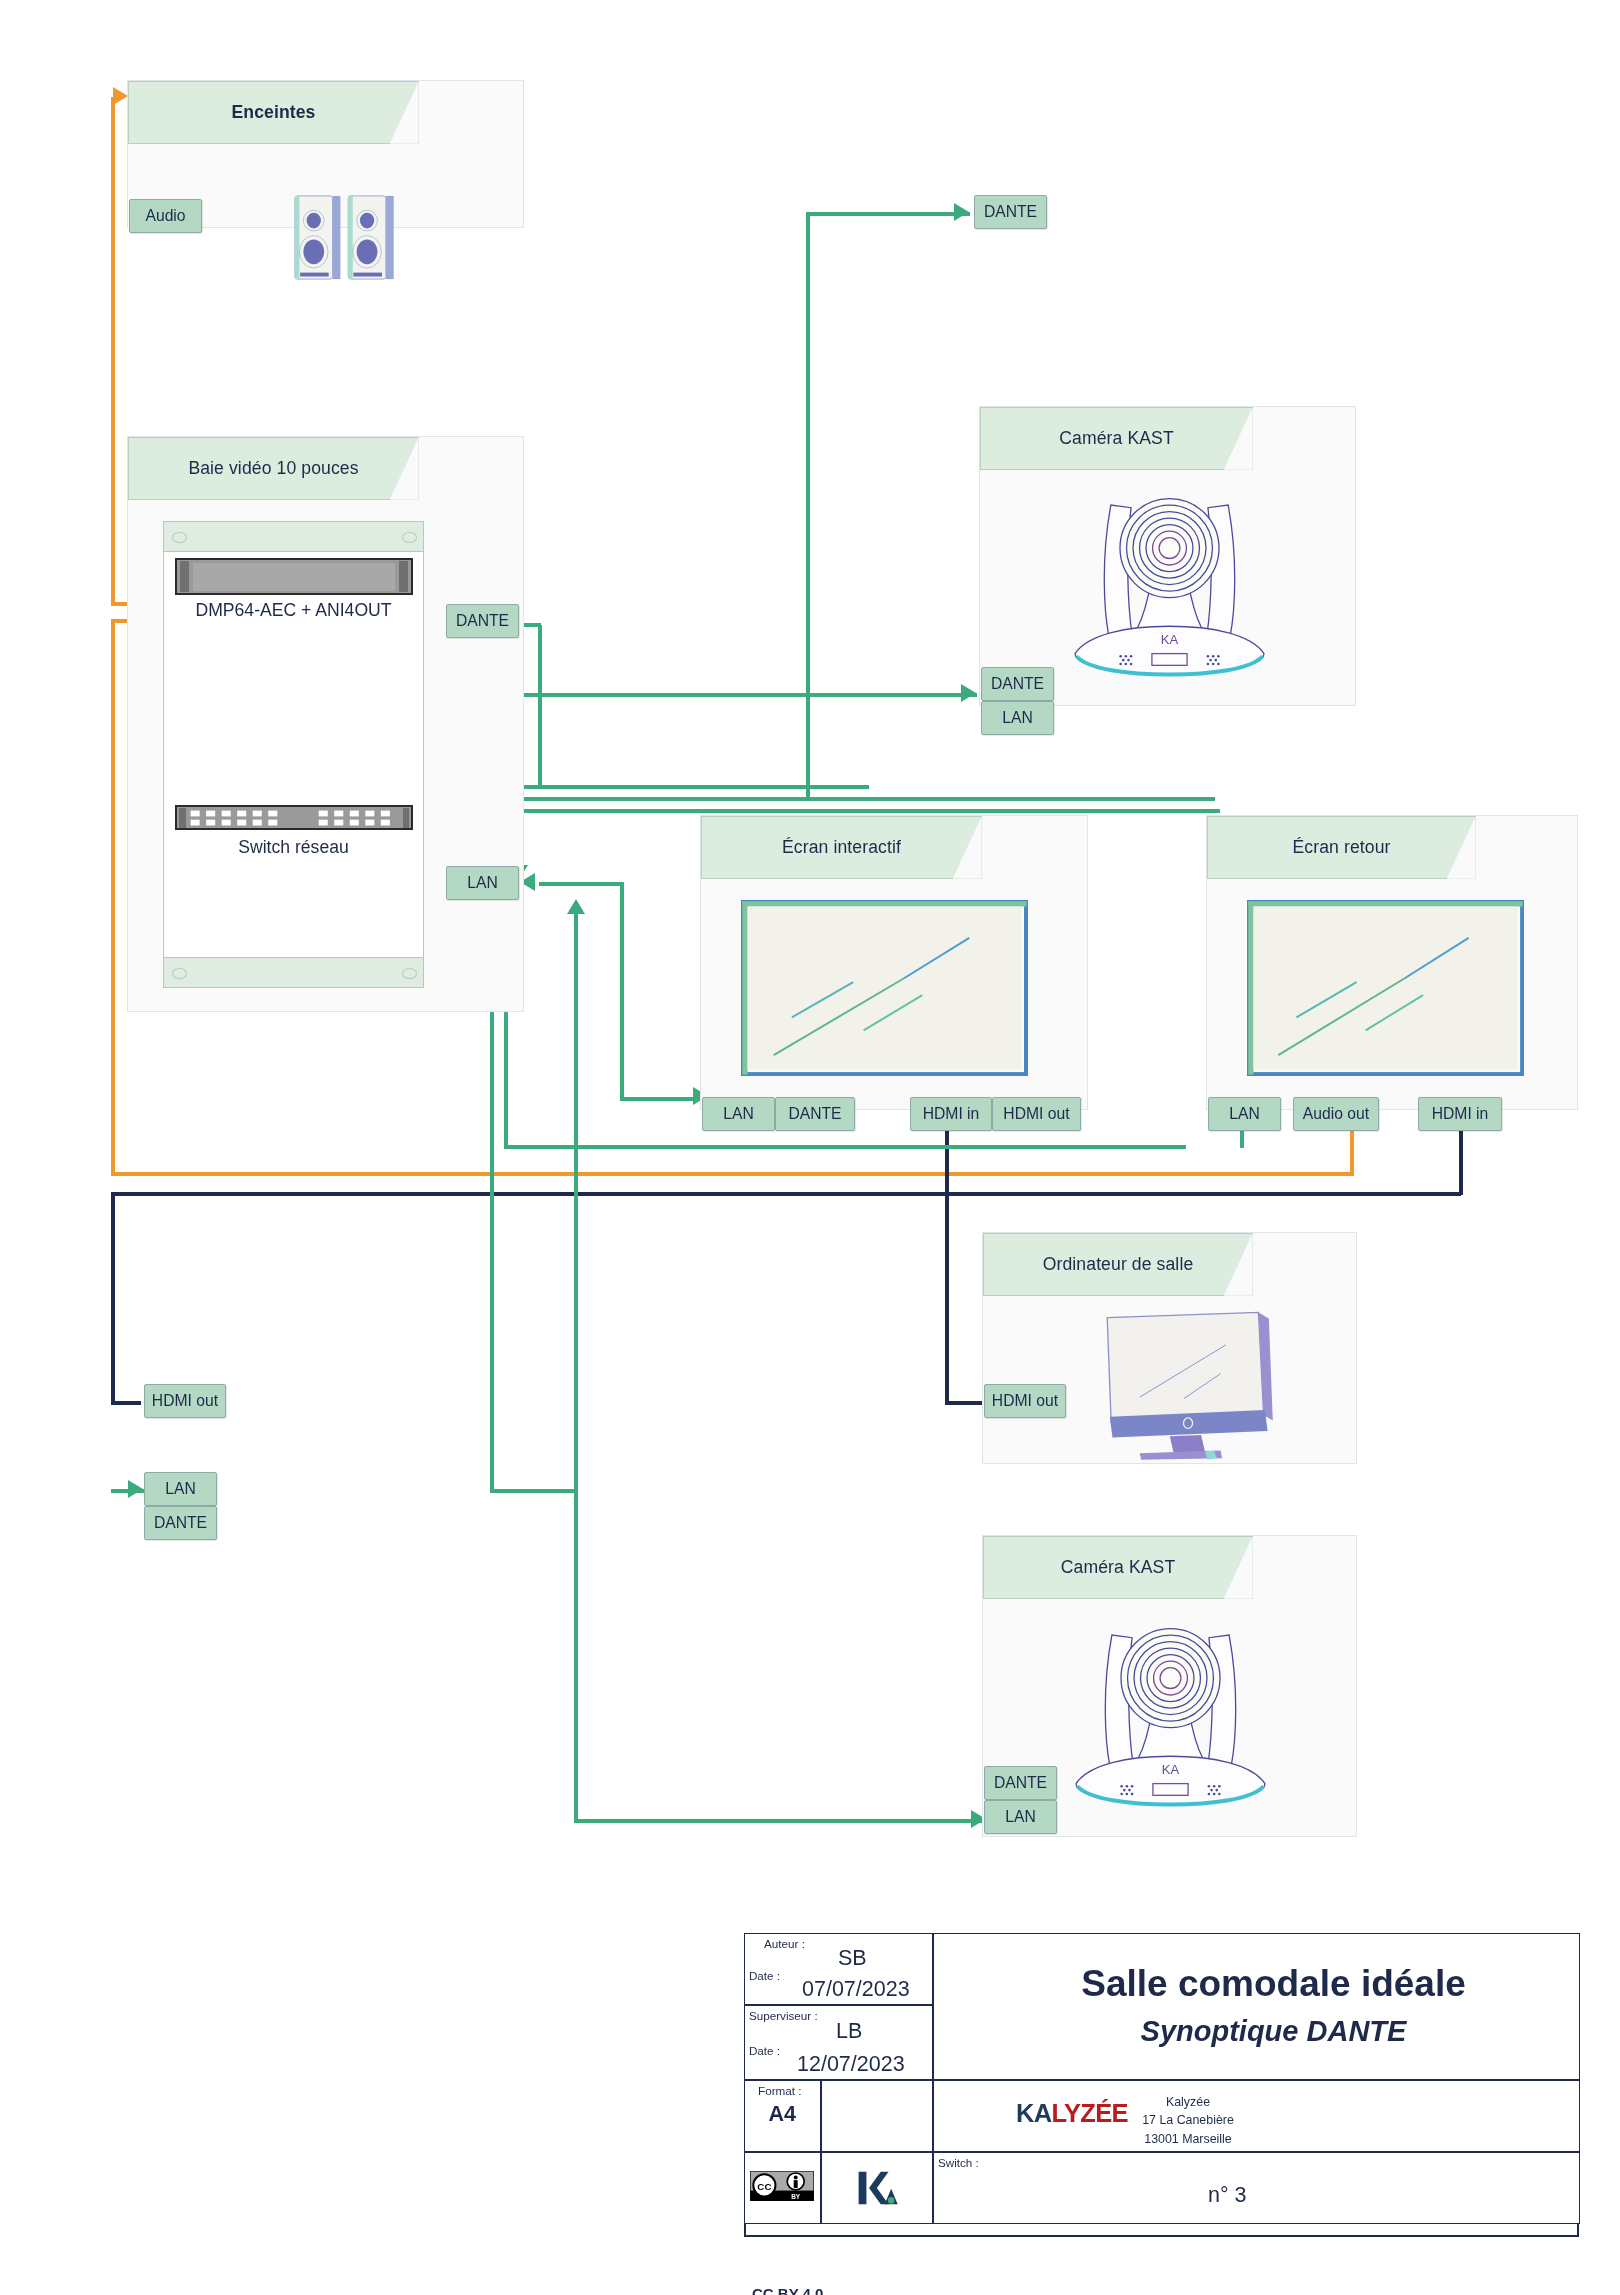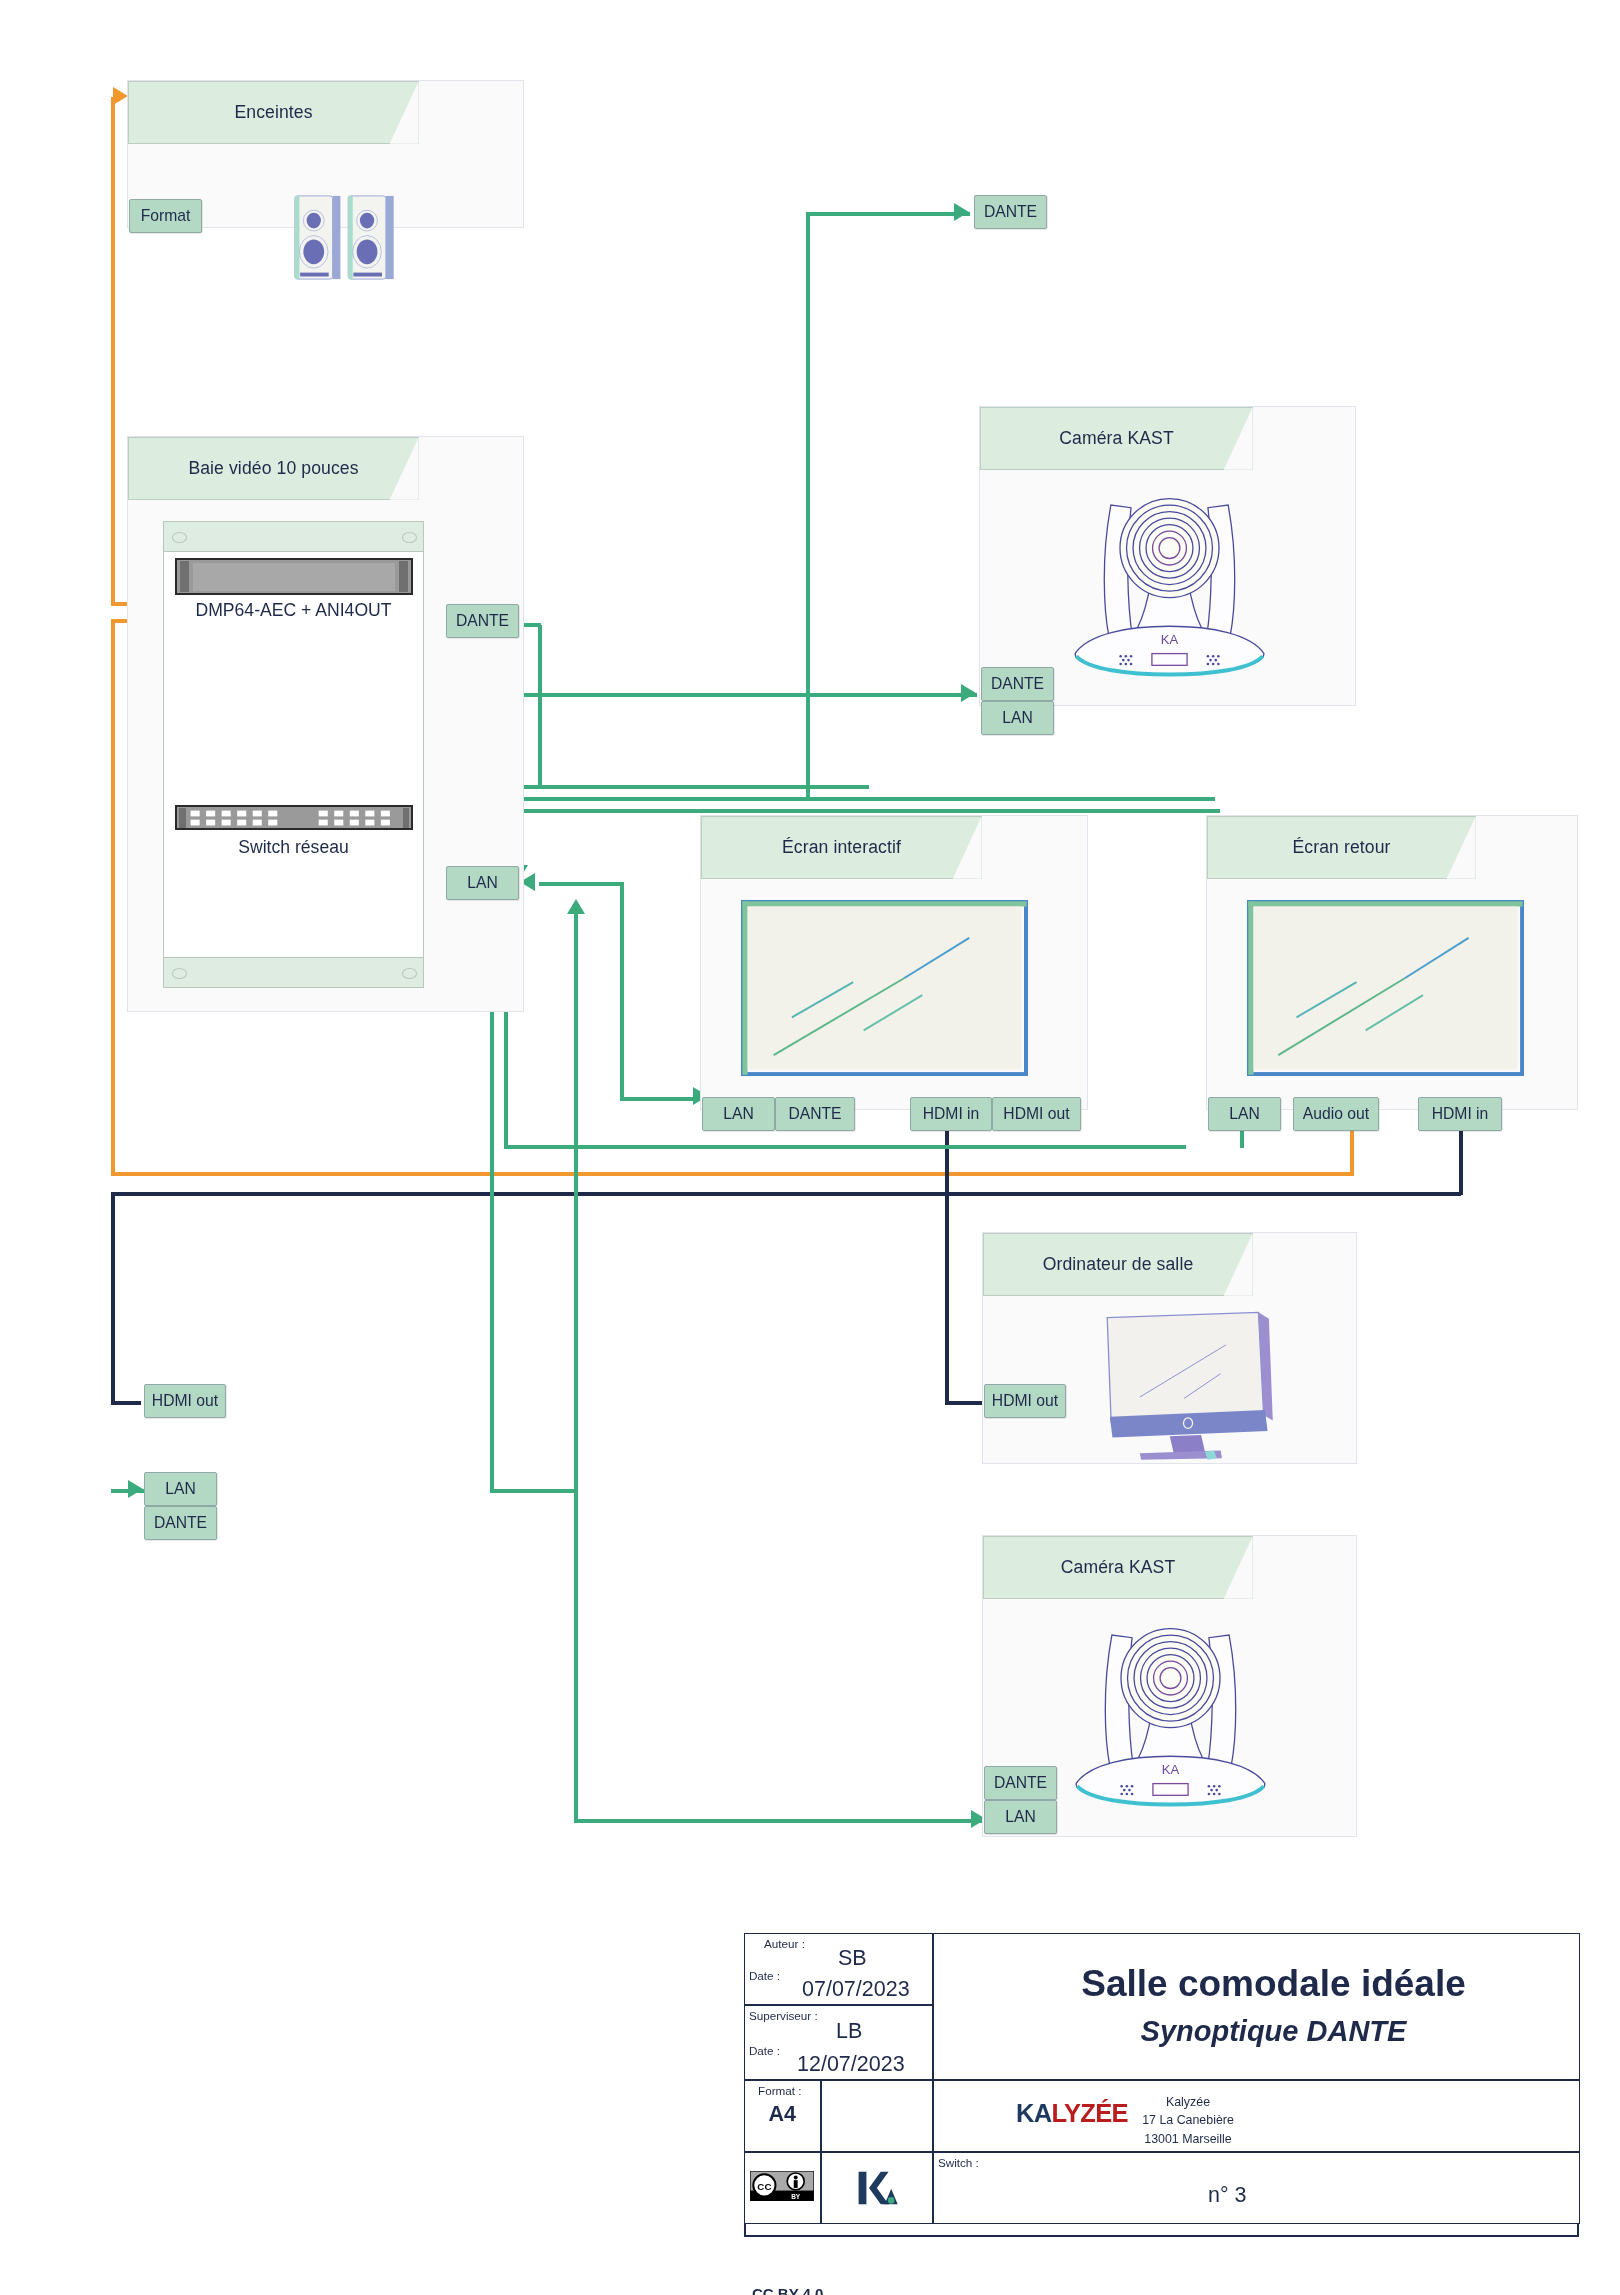--- a/index.html
+++ b/index.html
@@ -121,21 +121,21 @@
   <div class="w h g" style="left:574px;top:1819px;width:408px;"></div>
   <div class="arw arw-u ag-u" style="left:567px;top:899px;"></div>
   <div class="arw arw-r ag-r" style="left:971px;top:1810px;"></div>
 
   <div class="w v g" style="left:1240px;top:1097px;height:51px;"></div>
   <div class="arw arw-u ag-u" style="left:1232px;top:1083px;"></div>
 
   <div class="w h g" style="left:111px;top:1489px;width:33px;"></div>
   <div class="arw arw-r ag-r" style="left:128px;top:1480px;"></div>
 
-  <div class="card" style="left:127px;top:80px;width:397px;height:148px;">
+  <div class="card" style="left:127px;top:80px;width:397px;height:148px;font-weight:bold;">
     <div class="card-hdr" style="width:291px;">
       <span class="card-hdr-txt">Enceintes</span>
     </div>
     <svg class="spk" style="left:163px;top:111px;" width="117" height="91" viewBox="0 0 180 140">
       <rect x="6" y="6" width="58" height="128" rx="4" fill="#f3f3f0" stroke="#9aa8d6" stroke-width="1.5"></rect>
       <rect x="6" y="6" width="7" height="128" fill="#a8ddcb"></rect>
       <rect x="64" y="6" width="12" height="128" fill="#9aa8d6"></rect>
       <circle cx="35" cy="44" r="16" fill="none" stroke="#9aa8d6"></circle>
         <ellipse cx="35" cy="44" rx="11" ry="12" fill="#6a6fb5"></ellipse>
       <ellipse cx="35" cy="92" rx="22" ry="25" fill="none" stroke="#9aa8d6"></ellipse>
@@ -145,21 +145,21 @@
       <rect x="88" y="6" width="7" height="128" fill="#a8ddcb"></rect>
       <rect x="146" y="6" width="12" height="128" fill="#9aa8d6"></rect>
       <circle cx="117" cy="44" r="16" fill="none" stroke="#9aa8d6"></circle>
         <ellipse cx="117" cy="44" rx="11" ry="12" fill="#6a6fb5"></ellipse>
       <ellipse cx="117" cy="92" rx="22" ry="25" fill="none" stroke="#9aa8d6"></ellipse>
         <ellipse cx="117" cy="92" rx="16" ry="19" fill="#6a6fb5"></ellipse>
       <rect x="96" y="124" width="44" height="6" fill="#6a6fb5"></rect>
     </svg>
   </div>
   <div class="port" style="left:129px;top:199px;width:73px;">
-    <span>Format</span>
+    <span>Audio</span>
   </div>
 
   <div class="port" style="left:974px;top:195px;width:73px;">
     <span>DANTE</span>
   </div>
 
   <div class="card" style="left:127px;top:436px;width:397px;height:576px;">
     <div class="card-hdr" style="width:291px;">
       <span class="card-hdr-txt">Baie vidéo 10 pouces</span>
     </div>

